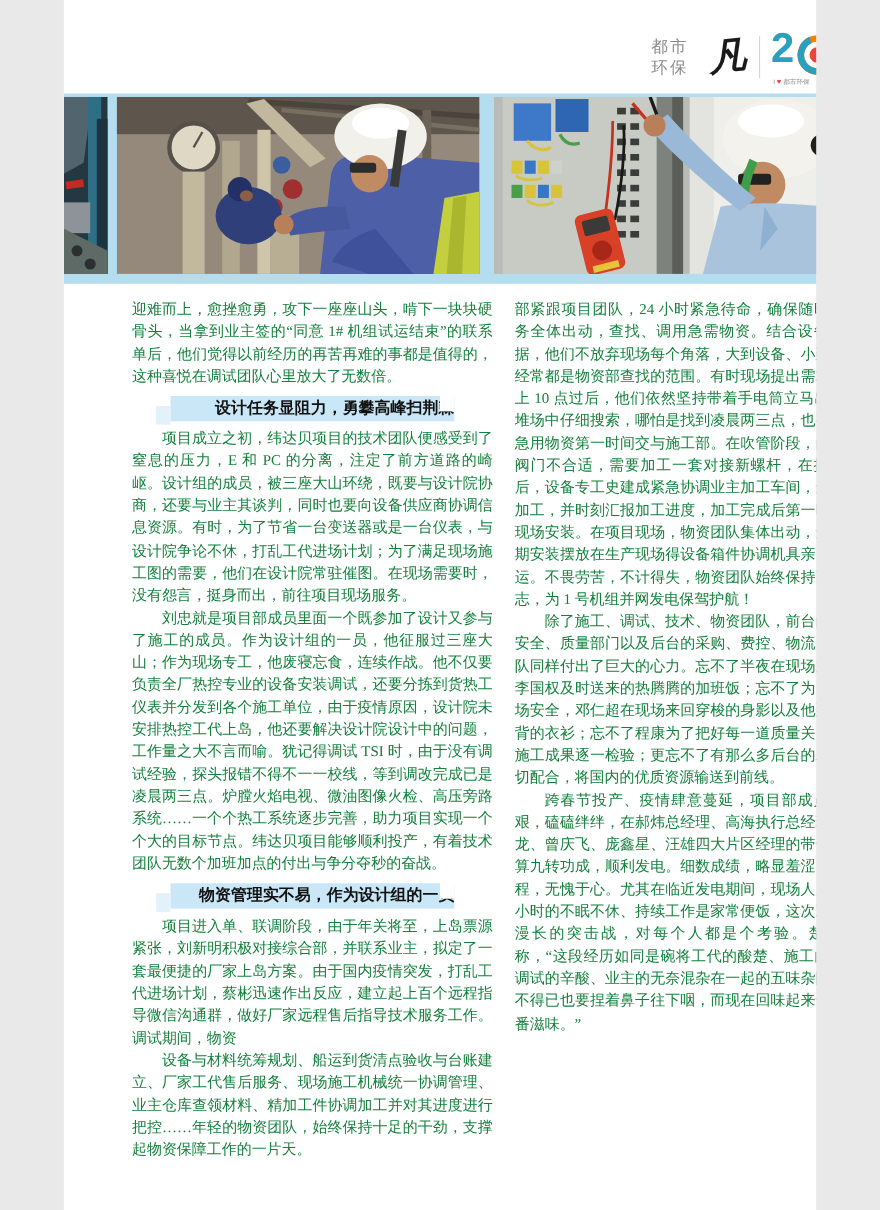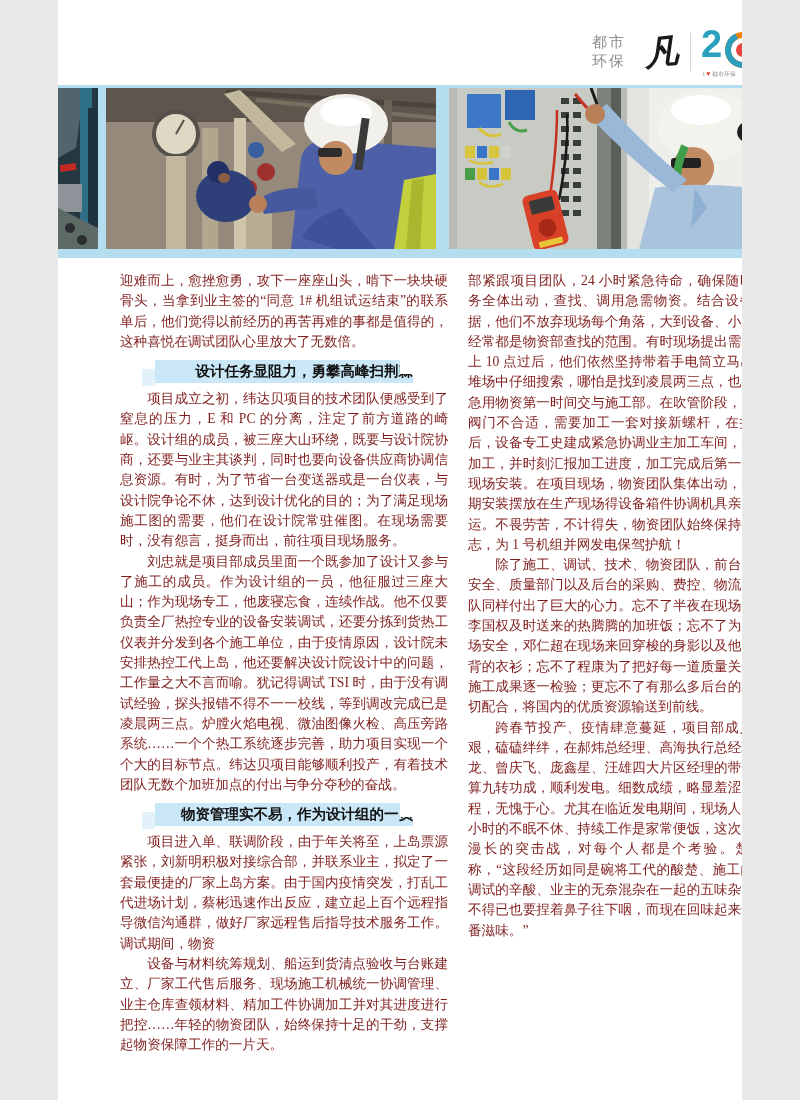--- a/index.html
+++ b/index.html
@@ -36,21 +36,21 @@
   .photo-band{position:absolute;top:85px;left:0;width:727px;height:173px;background:#b5ddf0;}
   .photo{position:absolute;top:3px;height:161px;overflow:hidden;}
   .photo-edge{left:0;width:40px;}
   .photo-left{left:48px;width:330px;}
   .photo-right{left:391px;width:336px;}
   .photo svg{display:block;}
 
   
   .article{position:absolute;top:271px;left:62px;width:676px;display:flex;gap:20px;}
   .col{width:328px;}
-  .para{margin:0;font-size:13.6px;line-height:20.3px;text-align:justify;color:#7f1d1d;}
+  .para{margin:0;font-size:13.6px;line-height:20.3px;text-align:justify;color:#15803d;}
   .para.indent{text-indent:2em;}
   .sec-head{position:relative;width:258px;margin:8px auto 6px auto;background:#c9e7f7;height:23px;
             text-align:right;font-family:"Liberation Sans","DejaVu Sans",sans-serif;
             font-weight:bold;font-size:14.5px;line-height:23px;color:#111;}
   .sec-head::before{content:'';position:absolute;left:-13px;bottom:-3px;width:13px;height:17px;background:#e2f1fa;}
   .sec-head::after{content:'';position:absolute;right:0;top:-3px;width:13px;height:17px;background:#ffffff;}
   .caption{margin:10px 2px 0 0;font-family:"Liberation Sans","DejaVu Sans",sans-serif;
            font-weight:bold;font-size:14px;text-align:right;color:#222;}
 </style>
 </head>
@@ -197,21 +197,21 @@
         <line x1="148" y1="16" x2="142" y2="0" stroke="#1a1a1a" stroke-width="3"></line>
         <path d="M246 100 L258 120 L242 140 Z" fill="#8fb0d0"></path>
       </svg>
     </div>
   </div>
 
   <div class="article">
     <div class="col">
         <p class="para">迎难而上，愈挫愈勇，攻下一座座山头，啃下一块块硬骨头，当拿到业主签的“同意 1# 机组试运结束”的联系单后，他们觉得以前经历的再苦再难的事都是值得的，这种喜悦在调试团队心里放大了无数倍。</p>
         <div class="sec-head">设计任务显阻力，勇攀高峰扫荆棘</div>
-        <p class="para indent">项目成立之初，纬达贝项目的技术团队便感受到了窒息的压力，E 和 PC 的分离，注定了前方道路的崎岖。设计组的成员，被三座大山环绕，既要与设计院协商，还要与业主其谈判，同时也要向设备供应商协调信息资源。有时，为了节省一台变送器或是一台仪表，与设计院争论不休，达到设计优化的目的；为了满足现场施工图的需要，他们在设计院常驻催图。在现场需要时，没有怨言，挺身而出，前往项目现场服务。</p>
+        <p class="para indent">项目成立之初，纬达贝项目的技术团队便感受到了窒息的压力，E 和 PC 的分离，注定了前方道路的崎岖。设计组的成员，被三座大山环绕，既要与设计院协商，还要与业主其谈判，同时也要向设备供应商协调信息资源。有时，为了节省一台变送器或是一台仪表，与设计院争论不休，打乱工代进场计划；为了满足现场施工图的需要，他们在设计院常驻催图。在现场需要时，没有怨言，挺身而出，前往项目现场服务。</p>
         <p class="para indent">刘忠就是项目部成员里面一个既参加了设计又参与了施工的成员。作为设计组的一员，他征服过三座大山；作为现场专工，他废寝忘食，连续作战。他不仅要负责全厂热控专业的设备安装调试，还要分拣到货热工仪表并分发到各个施工单位，由于疫情原因，设计院未安排热控工代上岛，他还要解决设计院设计中的问题，工作量之大不言而喻。犹记得调试 TSI 时，由于没有调试经验，探头报错不得不一一校线，等到调改完成已是凌晨两三点。炉膛火焰电视、微油图像火检、高压旁路系统……一个个热工系统逐步完善，助力项目实现一个个大的目标节点。纬达贝项目能够顺利投产，有着技术团队无数个加班加点的付出与争分夺秒的奋战。</p>
         <div class="sec-head">物资管理实不易，作为设计组的一员</div>
         <p class="para indent">项目进入单、联调阶段，由于年关将至，上岛票源紧张，刘新明积极对接综合部，并联系业主，拟定了一套最便捷的厂家上岛方案。由于国内疫情突发，打乱工代进场计划，蔡彬迅速作出反应，建立起上百个远程指导微信沟通群，做好厂家远程售后指导技术服务工作。调试期间，物资</p>
         <p class="para indent">设备与材料统筹规划、船运到货清点验收与台账建立、厂家工代售后服务、现场施工机械统一协调管理、业主仓库查领材料、精加工件协调加工并对其进度进行把控……年轻的物资团队，始终保持十足的干劲，支撑起物资保障工作的一片天。</p>
       </div>
     <div class="col">
       <div>
           <p class="para">部紧跟项目团队，24 小时紧急待命，确保随时接到任务全体出动，查找、调用急需物资。结合设备台账数据，他们不放弃现场每个角落，大到设备、小到零部件经常都是物资部查找的范围。有时现场提出需求已是晚上 10 点过后，他们依然坚持带着手电筒立马出发，在堆场中仔细搜索，哪怕是找到凌晨两三点，也要确保把急用物资第一时间交与施工部。在吹管阶段，由于吹扫阀门不合适，需要加工一套对接新螺杆，在接到通知后，设备专工史建成紧急协调业主加工车间，连夜盯着加工，并时刻汇报加工进度，加工完成后第一时间交与现场安装。在项目现场，物资团队集体出动，连夜对前期安装摆放在生产现场得设备箱件协调机具亲自指挥倒运。不畏劳苦，不计得失，物资团队始终保持高昂的斗志，为 1 号机组并网发电保驾护航！</p>
           <p class="para indent">除了施工、调试、技术、物资团队，前台的综合、安全、质量部门以及后台的采购、费控、物流、催交团队同样付出了巨大的心力。忘不了半夜在现场加班时，李国权及时送来的热腾腾的加班饭；忘不了为了确保现场安全，邓仁超在现场来回穿梭的身影以及他那汗流浃背的衣衫；忘不了程康为了把好每一道质量关，对现场施工成果逐一检验；更忘不了有那么多后台的工作者密切配合，将国内的优质资源输送到前线。</p>
           <p class="para indent">跨春节投产、疫情肆意蔓延，项目部成员举步维艰，磕磕绊绊，在郝炜总经理、高海执行总经理及况家龙、曾庆飞、庞鑫星、汪雄四大片区经理的带领下，总算九转功成，顺利发电。细数成绩，略显羞涩；回首历程，无愧于心。尤其在临近发电期间，现场人员十几个小时的不眠不休、持续工作是家常便饭，这次艰难而又漫长的突击战，对每个人都是个考验。楚晨阳笑称，“这段经历如同是碗将工代的酸楚、施工的困苦、调试的辛酸、业主的无奈混杂在一起的五味杂陈汤，迫不得已也要捏着鼻子往下咽，而现在回味起来也别有一番滋味。”</p>

